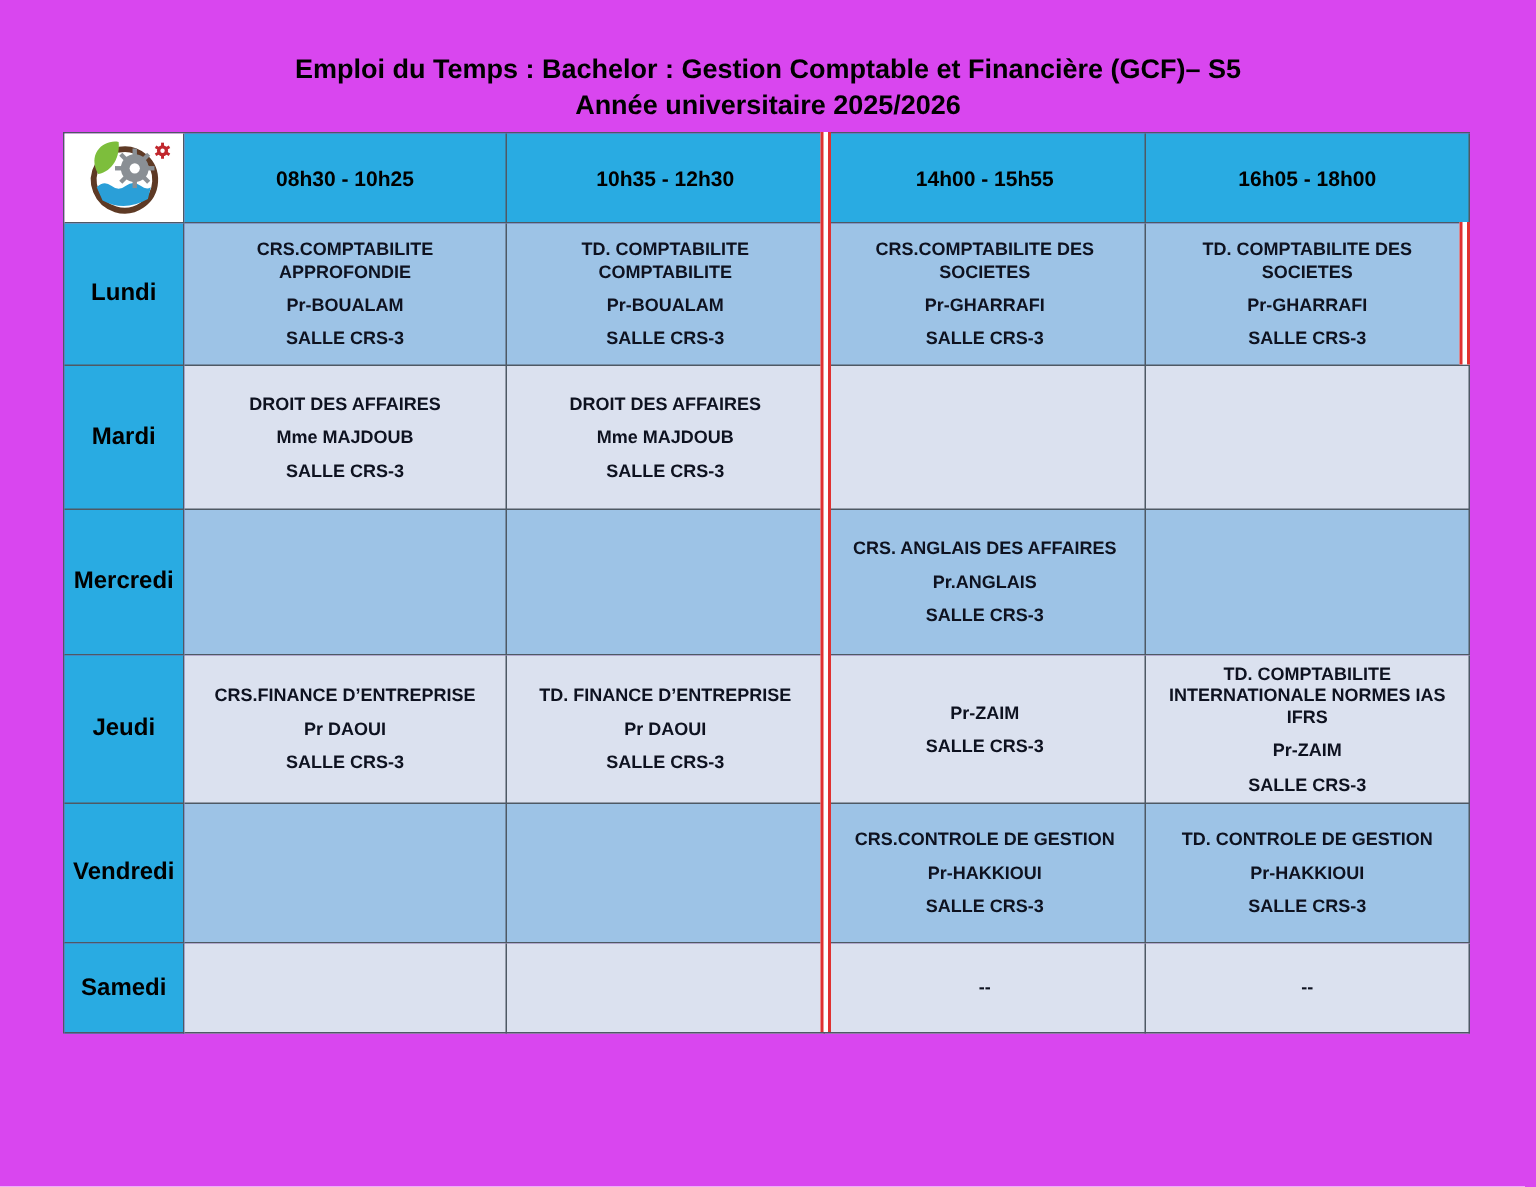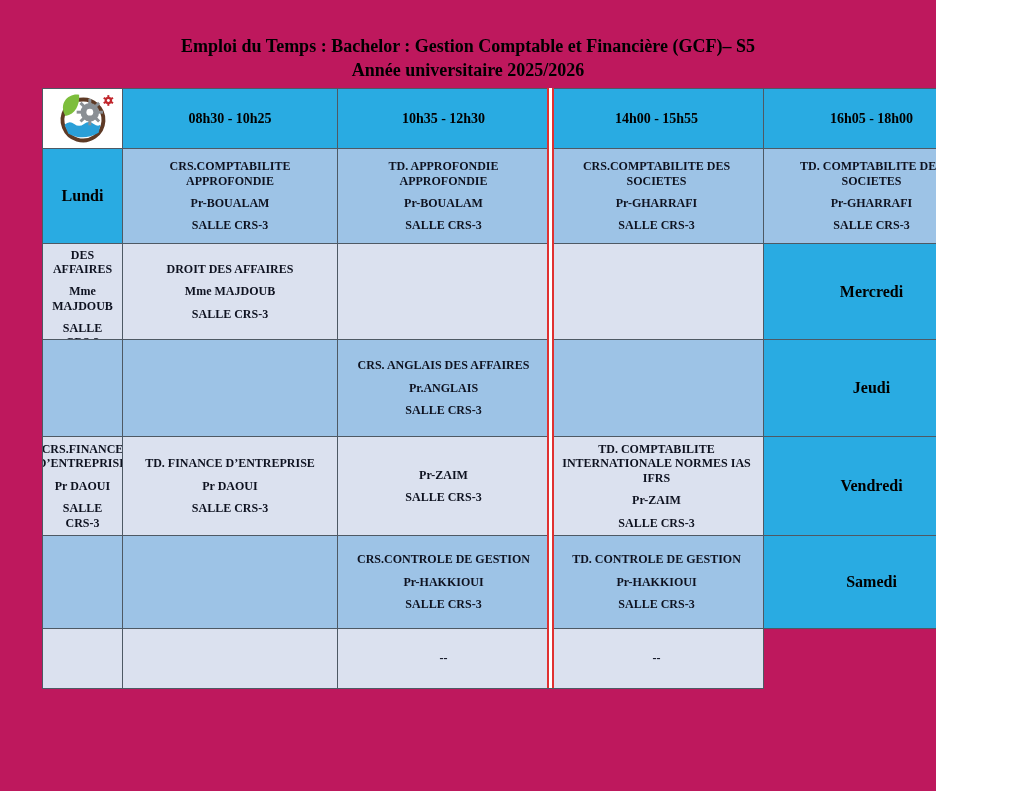--- a/index.html
+++ b/index.html
@@ -1,17 +1,17 @@
 <!DOCTYPE html>
 <html><head>
 <meta charset="utf-8">
 <style>
   html,body{margin:0;padding:0;background:#fff;}
-  .page{position:relative;width:936px;height:791px;background:#be185d;overflow:hidden;
-        font-family:Liberation Serif, serif;}
+  .page{position:relative;width:1024px;height:791px;background:#d946ef;overflow:hidden;
+        font-family:Liberation Sans, sans-serif;}
   .title{position:absolute;top:34px;left:0;width:100%;text-align:center;
          font-weight:bold;font-size:18px;color:#000;line-height:24px;}
   .timetable{position:absolute;left:42px;top:88px;width:937px;height:600px;
              display:grid;grid-template-columns:80px 215px 212px 214px 216px;
              grid-template-rows:60px 95px 96px 97px 99px 93px 60px;
              border-top:1px solid #4E5964;border-left:1px solid #4E5964;}
   .cell{border-right:1px solid #4E5964;border-bottom:1px solid #4E5964;
         box-sizing:border-box;display:flex;flex-direction:column;
         align-items:center;justify-content:center;text-align:center;overflow:hidden;}
   .hdr{font-size:14px;font-weight:bold;color:#000;}
@@ -81,33 +81,36 @@
       </div>
       <div class="cell day" style="background: rgb(41, 171, 226);">
         <span>Lundi</span>
       </div>
       <div class="cell course" style="background: rgb(157, 195, 230); color: rgb(14, 18, 32);">
         <div class="line">CRS.COMPTABILITE APPROFONDIE</div>
         <div class="line">Pr-BOUALAM</div>
         <div class="line">SALLE CRS-3</div>
       </div>
       <div class="cell course" style="background: rgb(157, 195, 230); color: rgb(14, 18, 32);">
-        <div class="line">TD. APPROFONDIE APPROFONDIE</div>
+        <div class="line">TD. COMPTABILITE COMPTABILITE</div>
         <div class="line">Pr-BOUALAM</div>
         <div class="line">SALLE CRS-3</div>
       </div>
       <div class="cell course" style="background: rgb(157, 195, 230); color: rgb(14, 18, 32);">
         <div class="line">CRS.COMPTABILITE DES SOCIETES</div>
         <div class="line">Pr-GHARRAFI</div>
         <div class="line">SALLE CRS-3</div>
       </div>
       <div class="cell course" style="background: rgb(157, 195, 230); color: rgb(14, 18, 32);">
         <div class="line">TD. COMPTABILITE DES SOCIETES</div>
         <div class="line">Pr-GHARRAFI</div>
         <div class="line">SALLE CRS-3</div>
+      </div>
+      <div class="cell day" style="background: rgb(41, 171, 226);">
+        <span>Mardi</span>
       </div>
       <div class="cell course" style="background: rgb(219, 225, 239); color: rgb(14, 18, 32);">
         <div class="line">DROIT DES AFFAIRES</div>
         <div class="line">Mme MAJDOUB</div>
         <div class="line">SALLE CRS-3</div>
       </div>
       <div class="cell course" style="background: rgb(219, 225, 239); color: rgb(14, 18, 32);">
         <div class="line">DROIT DES AFFAIRES</div>
         <div class="line">Mme MAJDOUB</div>
         <div class="line">SALLE CRS-3</div>

